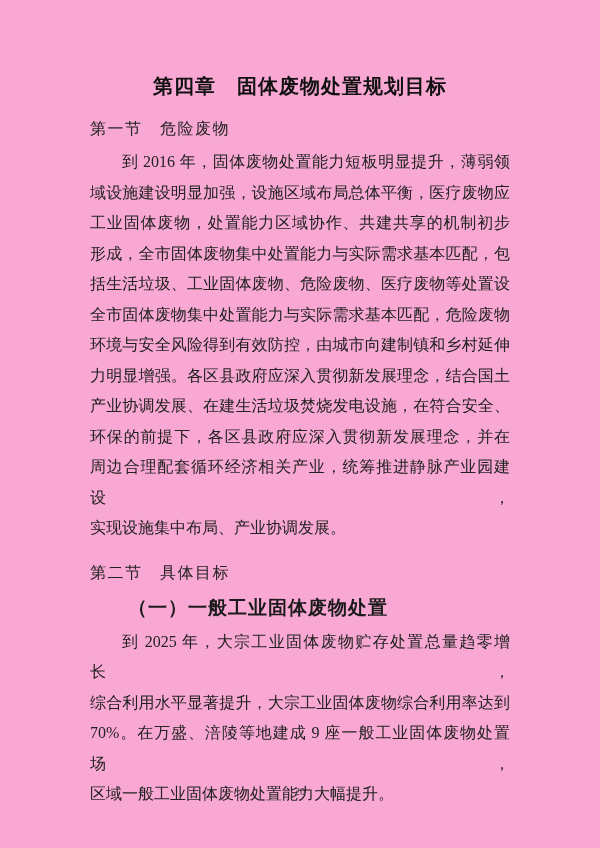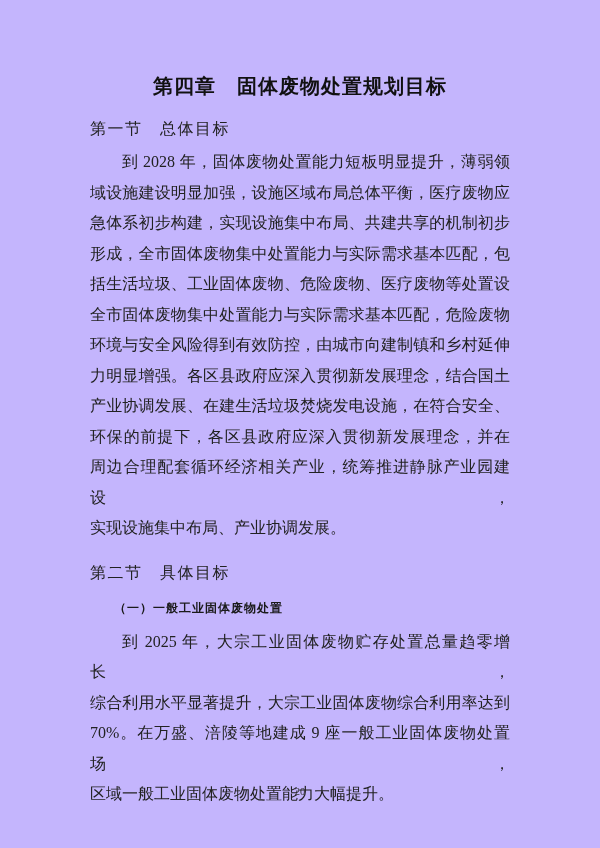--- a/index.html
+++ b/index.html
@@ -4,21 +4,21 @@
 <style>
   html, body {
     margin: 0;
     padding: 0;
     background: #ffffff;
   }
   .page {
     position: relative;
     width: 600px;
     height: 848px;
-    background: #c4b5fd;
+    background: #f9a8d4;
     color: #1c1c1c;
     box-sizing: border-box;
     padding: 72px 90px 0 90px;
     font-family: "Liberation Serif", "DejaVu Serif", serif;
     overflow: hidden;
   }
   .chapter-title {
     margin: 0;
     text-align: center;
     font-family: "Liberation Sans", "DejaVu Sans", sans-serif;
@@ -49,21 +49,21 @@
   }
   .line.short {
     text-align: left;
     text-align-last: left;
   }
   .line.indent {
     text-indent: 2em;
   }
   .sub-heading {
     margin: 12px 0 0 0;
-    font-size: 12px;
+    font-size: 19px;
     line-height: 24px;
     font-weight: 700;
     text-indent: 2em;
     letter-spacing: 1px;
     color: #1a1a1a;
   }
   .page-number {
     position: absolute;
     left: 0;
     right: 0;
@@ -74,26 +74,26 @@
     color: #333333;
   }
 </style>
 </head>
 <body>
 
 <div class="page">
 
   <h1 class="chapter-title">第四章　固体废物处置规划目标</h1>
 
-  <div class="section-heading">第一节　总体目标</div>
+  <div class="section-heading">第一节　危险废物</div>
 
   <div class="paragraph">
-    <div class="line indent">到 2028 年，固体废物处置能力短板明显提升，薄弱领</div>
+    <div class="line indent">到 2016 年，固体废物处置能力短板明显提升，薄弱领</div>
     <div class="line">域设施建设明显加强，设施区域布局总体平衡，医疗废物应</div>
-    <div class="line">急体系初步构建，实现设施集中布局、共建共享的机制初步</div>
+    <div class="line">工业固体废物，处置能力区域协作、共建共享的机制初步</div>
     <div class="line">形成，全市固体废物集中处置能力与实际需求基本匹配，包</div>
     <div class="line">括生活垃圾、工业固体废物、危险废物、医疗废物等处置设</div>
     <div class="line">全市固体废物集中处置能力与实际需求基本匹配，危险废物</div>
     <div class="line">环境与安全风险得到有效防控，由城市向建制镇和乡村延伸</div>
     <div class="line">力明显增强。各区县政府应深入贯彻新发展理念，结合国土</div>
     <div class="line">产业协调发展、在建生活垃圾焚烧发电设施，在符合安全、</div>
     <div class="line">环保的前提下，各区县政府应深入贯彻新发展理念，并在</div>
     <div class="line">周边合理配套循环经济相关产业，统筹推进静脉产业园建设，</div>
     <div class="line short">实现设施集中布局、产业协调发展。</div>
   </div>

